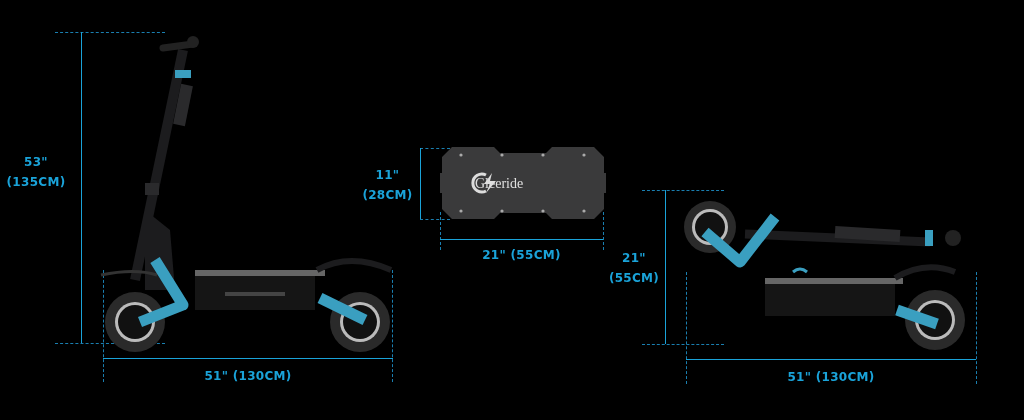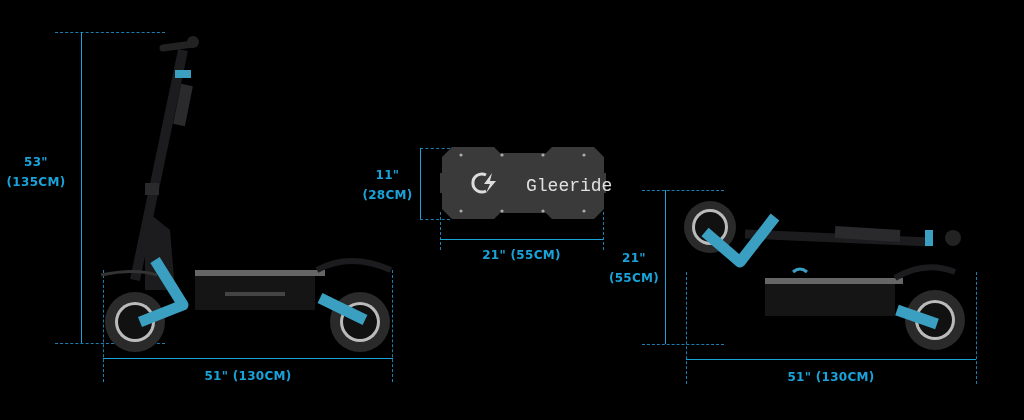--- a/index.html
+++ b/index.html
@@ -78,21 +78,21 @@
         <circle cx="103" cy="8" r="1.6"></circle>
         <circle cx="144" cy="8" r="1.6"></circle>
       <circle cx="21" cy="64" r="1.6"></circle>
         <circle cx="62" cy="64" r="1.6"></circle>
         <circle cx="103" cy="64" r="1.6"></circle>
         <circle cx="144" cy="64" r="1.6"></circle>
     </g>
     <path d="M46 28 A9 9 0 1 0 46 44" stroke="#ddd" stroke-width="3" fill="none"></path>
     <path d="M52 26 L44 37 H50 L46 46 L56 34 H50 Z" fill="#ddd"></path>
   </svg>
-  <div class="abs" style="left:526px;top:176px;color:#e0e0e0;font-size:18px;font-family:Liberation Mono, monospace;">Gleeride</div>
+  <div class="abs" style="left:475px;top:176px;color:#e0e0e0;font-size:14px;font-family:Liberation Serif, serif;">Gleeride</div>
 
   <div class="vdash" style="left:440px;top:212px;height:38px;"></div>
   <div class="vdash" style="left:603px;top:212px;height:38px;"></div>
   <div class="hline" style="left:440px;top:239px;width:163px;"></div>
   <div class="lbl" style="left:440px;top:245px;width:163px;">21" (55CM)</div>
 </div>
 
 <div>
   <div class="hdash" style="left:642px;top:190px;width:82px;"></div>
   <div class="hdash" style="left:642px;top:344px;width:82px;"></div>

